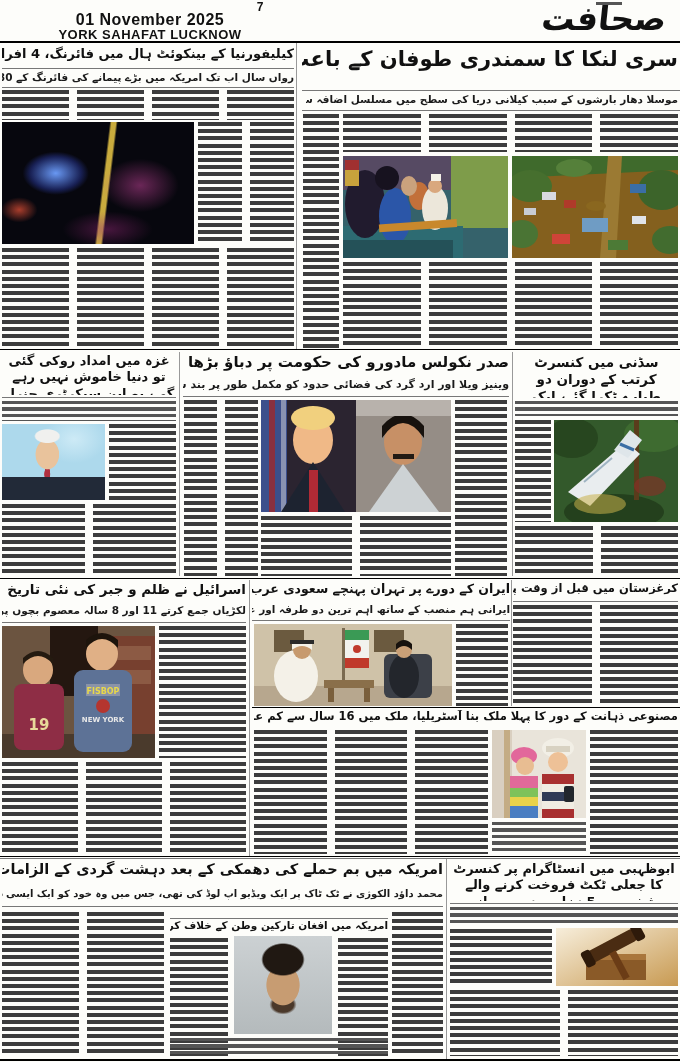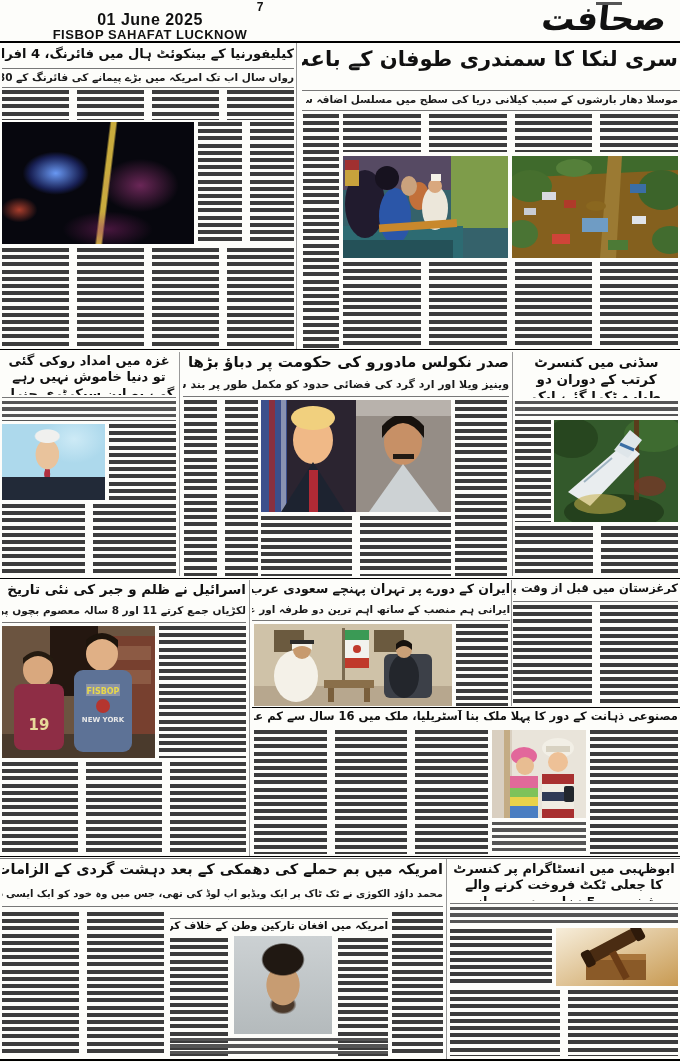--- a/index.html
+++ b/index.html
@@ -21,22 +21,22 @@
   .photo{position:absolute;overflow:hidden;background:#ccc;}
   .photo svg{display:block;}
   .masthead{font-weight:bold;text-align:right;line-height:1;transform:skewX(-6deg);}
 </style>
 </head>
 <body>
 
 <div id="page">
 
   <div class="abs latin" style="left:238px;top:0;width:44px;height:13px;font-weight:bold;font-size:12px;text-align:center;">7</div>
-  <div class="abs latin" style="left:10px;top:11px;width:280px;height:17px;font-weight:bold;font-size:16px;text-align:center;letter-spacing:.5px;">01 June 2025</div>
-  <div class="abs latin" style="left:10px;top:27px;width:280px;height:14px;font-weight:bold;font-size:13px;text-align:center;letter-spacing:.5px;">FISBOP SAHAFAT LUCKNOW</div>
+  <div class="abs latin" style="left:10px;top:11px;width:280px;height:17px;font-weight:bold;font-size:16px;text-align:center;letter-spacing:.5px;">01 November 2025</div>
+  <div class="abs latin" style="left:10px;top:27px;width:280px;height:14px;font-weight:bold;font-size:13px;text-align:center;letter-spacing:.5px;">YORK SAHAFAT LUCKNOW</div>
   <div class="abs urdu masthead" style="right:14px;top:2px;width:120px;height:40px;font-size:33px;">صحافت</div>
   <div class="abs sim light" style="left:596px;top:2px;width:26px;height:6px;"></div>
   <div class="hr" style="left:0;top:41px;width:680px;height:2px;"></div>
 
   <div class="abs urdu hl" style="left:2px;top:46px;width:292px;height:20px;font-size:13px;">کیلیفورنیا کے بینکوئٹ ہال میں فائرنگ، 4 افراد ہلاک</div>
   <div class="hrg" style="left:2px;top:68px;width:292px;"></div>
   <div class="abs urdu sub" style="left:2px;top:71px;width:292px;height:14px;font-size:10.5px;">رواں سال اب تک امریکہ میں بڑے پیمانے کی فائرنگ کے 380 واقعات درج</div>
   <div class="hrg" style="left:2px;top:87px;width:292px;"></div>
   <div class="abs cols" style="left:2px;top:90px;width:292px;height:30px;">
     <div class="col sim"></div>

